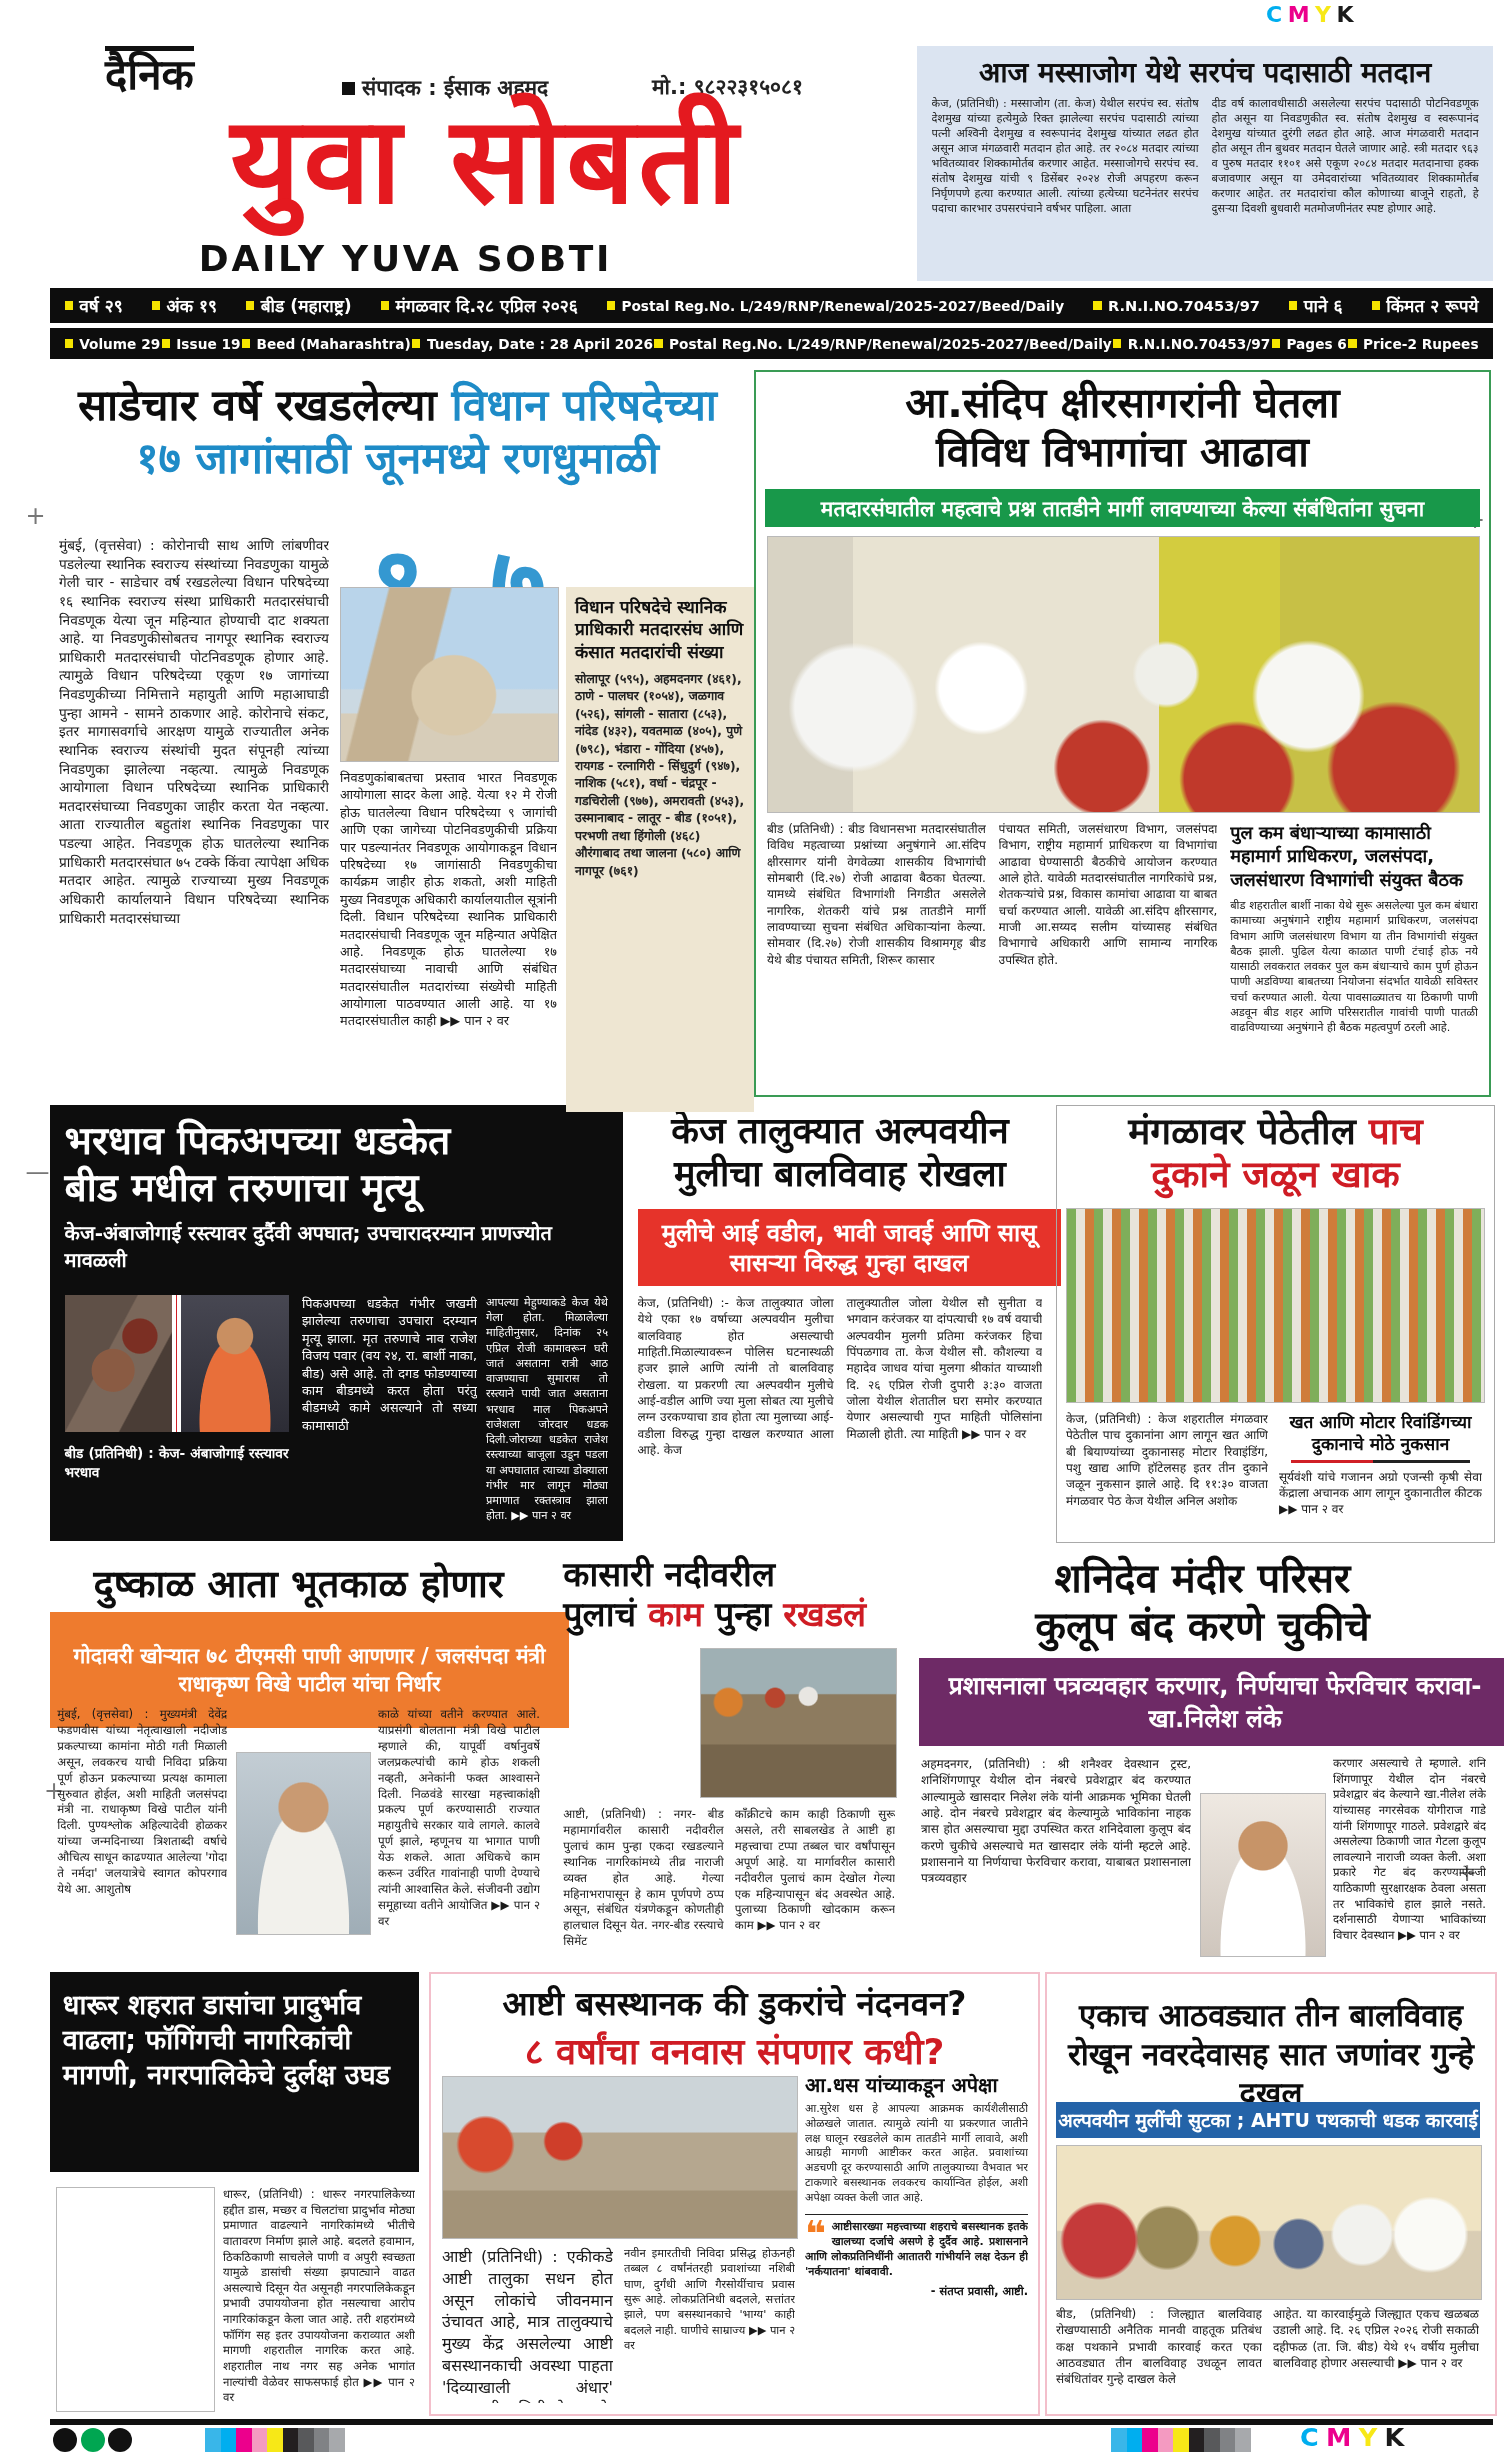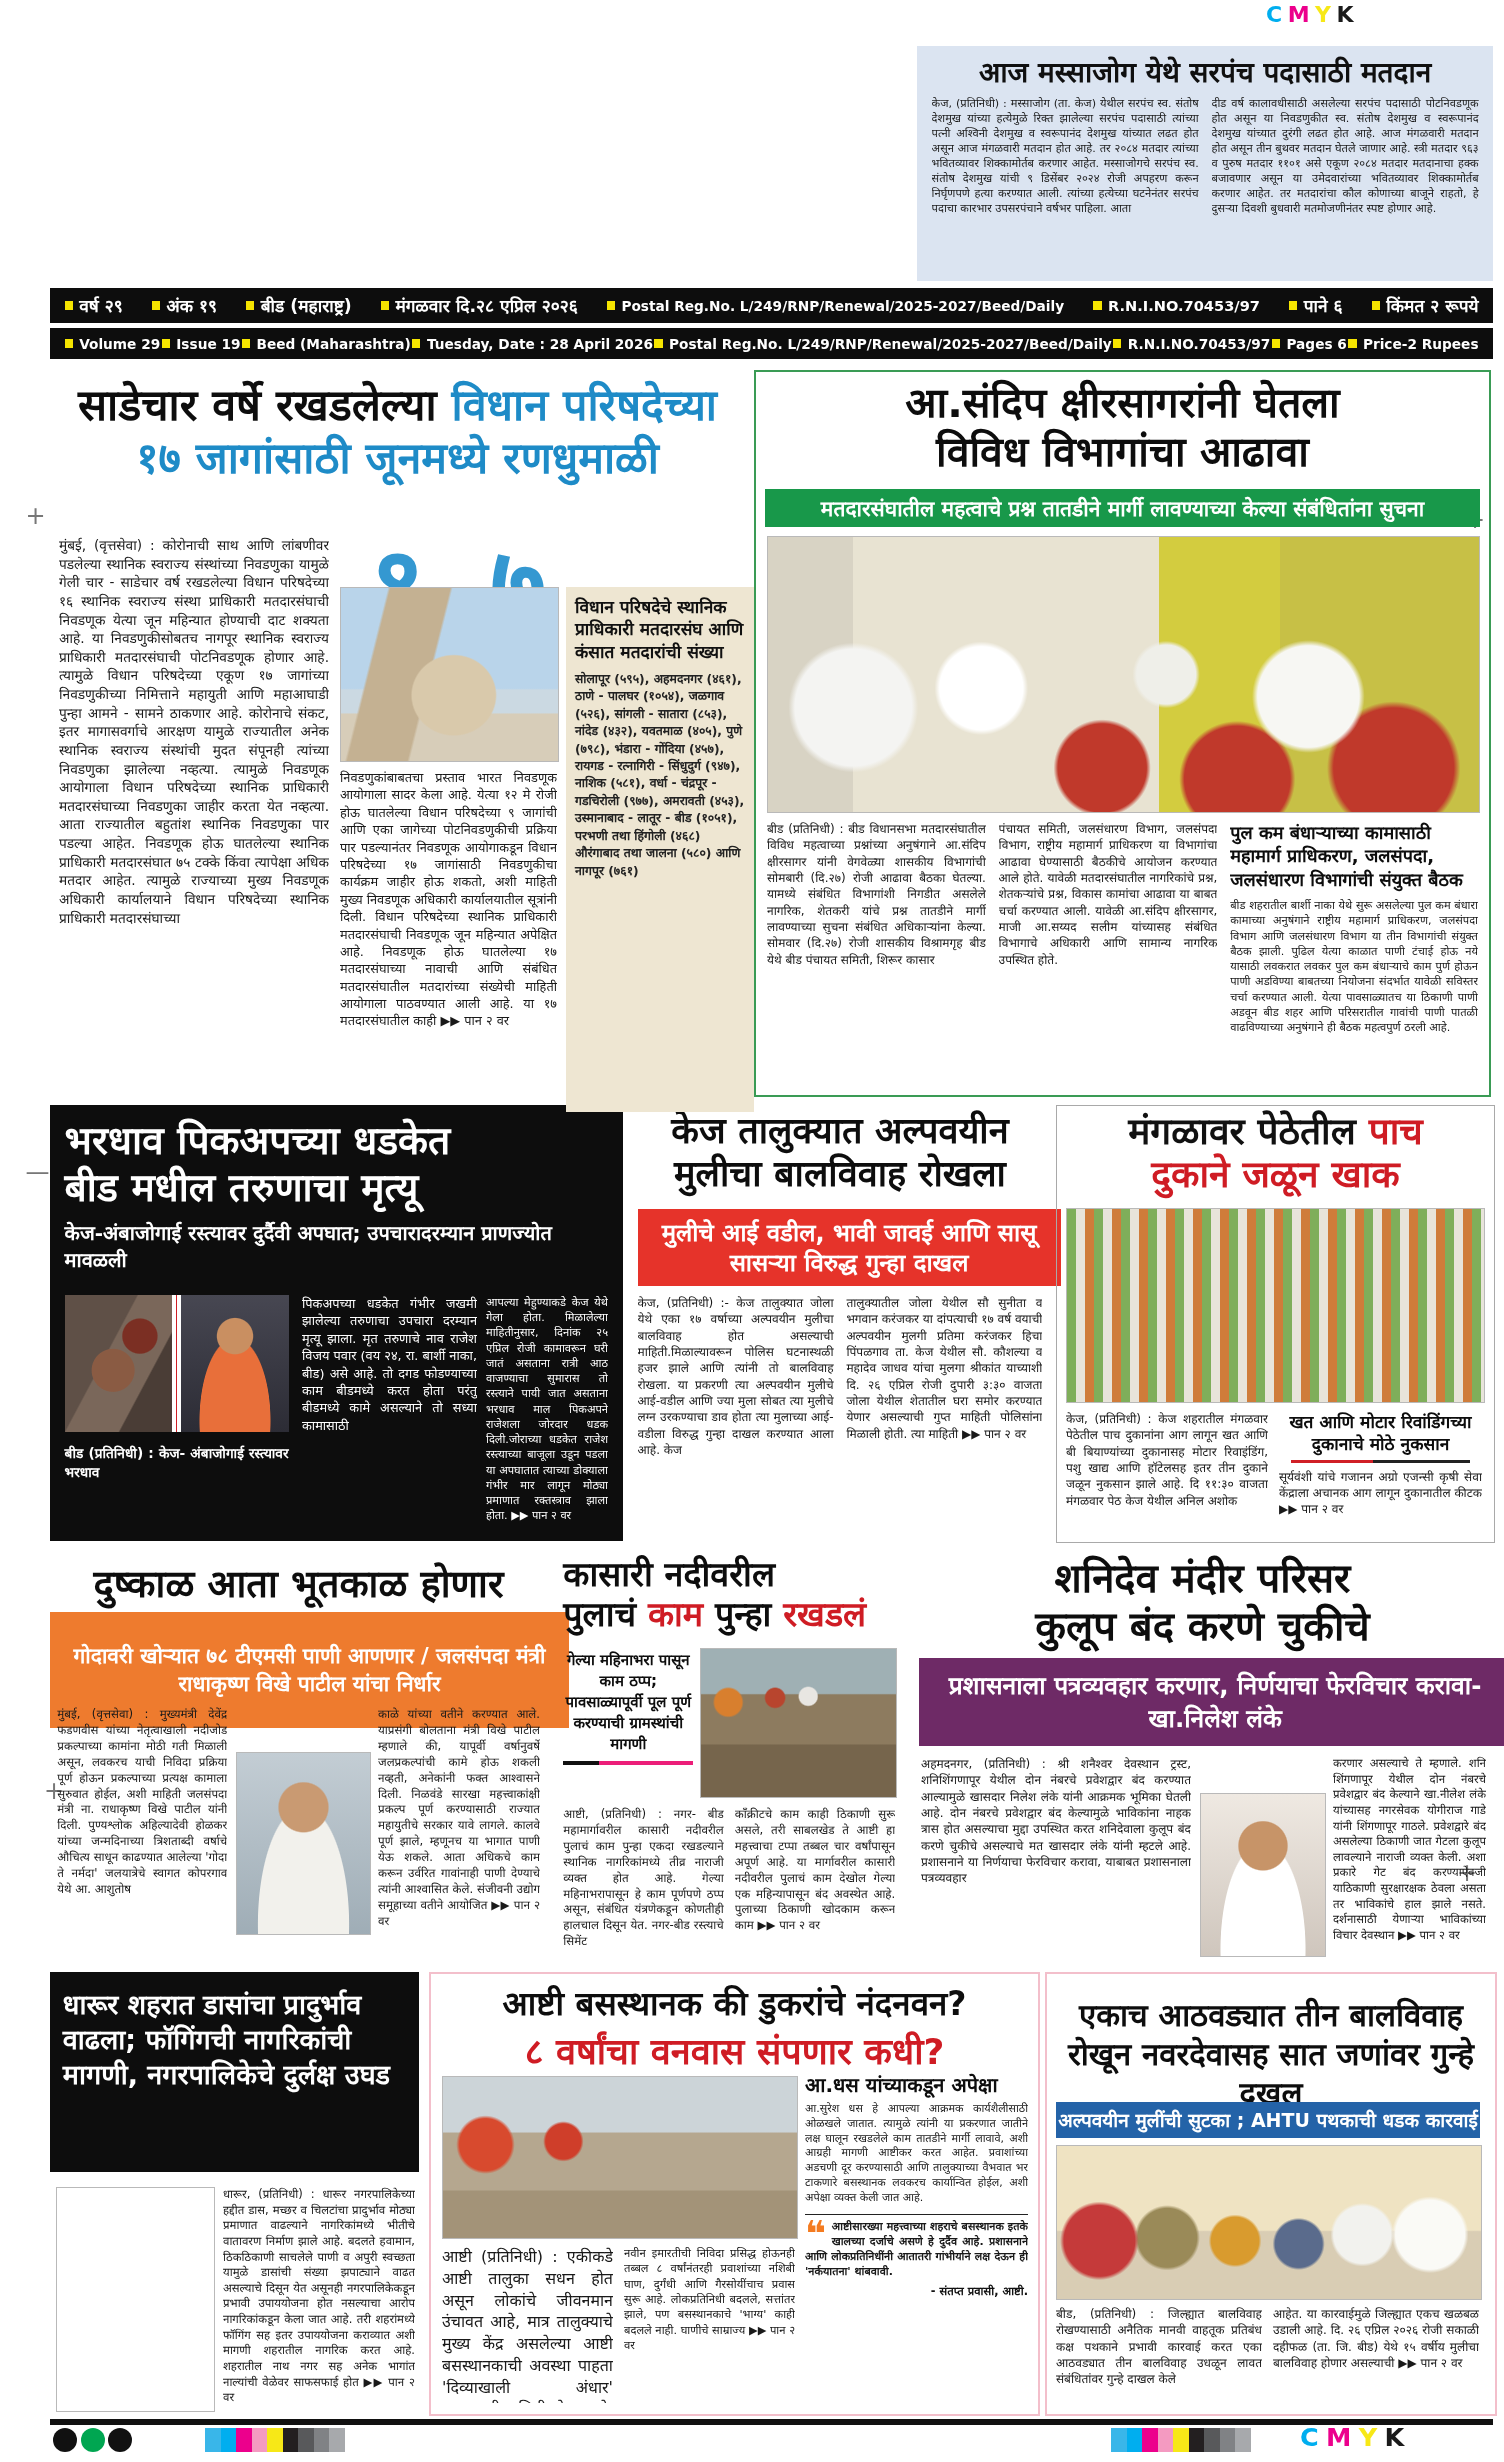--- a/index.html
+++ b/index.html
@@ -118,20 +118,27 @@
   <div class="abs" style="left:1266px;top:1.8px;font-size:22px;font-weight:700;letter-spacing:5.5px;">
     <span class="cmyk-c">C</span><span class="cmyk-m">M</span><span class="cmyk-y">Y</span><span class="cmyk-k">K</span>
   </div>
 
   <div class="abs cropmark" style="left:25.5px;top:502px;">+</div>
   <div class="abs cropmark" style="left:1465px;top:506px;">+</div>
   <div class="abs cropmark" style="left:25.5px;top:1158px;">—</div>
   <div class="abs cropmark" style="left:44px;top:1777px;">+</div>
   <div class="abs cropmark" style="left:1457px;top:1859px;">+</div>
 
+  <div class="abs" style="left:50px;top:25.5px;width:857px;height:255px;">
+    <div class="abs dainik" style="left:55px;top:20px;">दैनिक</div>
+    <div class="abs ed-line" style="left:292px;top:47px;"><span class="sq-b"></span><span>संपादक : ईसाक अहमद</span></div>
+    <div class="abs ed-line" style="left:602px;top:46px;">मो.: ९८२२३१५०८१</div>
+    <div class="abs brand" style="left:16.4px;top:75px;width:839px;text-align:center;">युवा सोबती</div>
+    <div class="abs brand-en" style="left:0;top:212px;width:711px;text-align:center;">DAILY YUVA SOBTI</div>
+  </div>
 
   <div class="abs bluebox" style="left:917px;top:46px;width:547px;height:213px;">
     <h2>आज मस्साजोग येथे सरपंच पदासाठी मतदान</h2>
     <div class="bb-cols">
       <div class="bb-col">केज, (प्रतिनिधी) : मस्साजोग (ता. केज) येथील सरपंच स्व. संतोष देशमुख यांच्या हत्येमुळे रिक्त झालेल्या सरपंच पदासाठी त्यांच्या पत्नी अश्विनी देशमुख व स्वरूपानंद देशमुख यांच्यात लढत होत असून आज मंगळवारी मतदान होत आहे. तर २०८४ मतदार त्यांच्या भवितव्यावर शिक्कामोर्तब करणार आहेत. मस्साजोगचे सरपंच स्व. संतोष देशमुख यांची ९ डिसेंबर २०२४ रोजी अपहरण करून निर्घृणपणे हत्या करण्यात आली. त्यांच्या हत्येच्या घटनेनंतर सरपंच पदाचा कारभार उपसरपंचाने वर्षभर पाहिला. आता</div>
       <div class="bb-col">दीड वर्ष कालावधीसाठी असलेल्या सरपंच पदासाठी पोटनिवडणूक होत असून या निवडणुकीत स्व. संतोष देशमुख व स्वरूपानंद देशमुख यांच्यात दुरंगी लढत होत आहे. आज मंगळवारी मतदान होत असून तीन बुथवर मतदान घेतले जाणार आहे. स्त्री मतदार ९६३ व पुरुष मतदार ११०१ असे एकूण २०८४ मतदार मतदानाचा हक्क बजावणार असून या उमेदवारांच्या भवितव्यावर शिक्कामोर्तब करणार आहेत. तर मतदारांचा कौल कोणाच्या बाजूने राहतो, हे दुसऱ्या दिवशी बुधवारी मतमोजणीनंतर स्पष्ट होणार आहे.</div>
     </div>
   </div>
 
   <div class="abs flag flag-mr" style="left:50px;top:288px;width:1414px;height:35px;">
@@ -284,24 +291,20 @@
     <div class="bar orangebar abs" style="left:0;top:62px;width:497px;height:84px;font-size:21px;line-height:1.35;padding:16px 11px;">गोदावरी खोऱ्यात ७८ टीएमसी पाणी आणणार / जलसंपदा मंत्री राधाकृष्ण विखे पाटील यांचा निर्धार</div>
     <div class="abs bodytxt ovh" style="left:7.3px;top:157px;width:170px;height:248px;font-size:11.7px;">मुंबई, (वृत्तसेवा) : मुख्यमंत्री देवेंद्र फडणवीस यांच्या नेतृत्वाखाली नदीजोड प्रकल्पाच्या कामांना मोठी गती मिळाली असून, लवकरच याची निविदा प्रक्रिया पूर्ण होऊन प्रकल्पाच्या प्रत्यक्ष कामाला सुरुवात होईल, अशी माहिती जलसंपदा मंत्री ना. राधाकृष्ण विखे पाटील यांनी दिली. पुण्यश्लोक अहिल्यादेवी होळकर यांच्या जन्मदिनाच्या त्रिशताब्दी वर्षाचे औचित्य साधून काढण्यात आलेल्या 'गोदा ते नर्मदा' जलयात्रेचे स्वागत कोपरगाव येथे आ. आशुतोष</div>
     <div class="photo ph-vikhe" style="left:186px;top:202px;width:133px;height:181px;"></div>
     <div class="abs bodytxt ovh" style="left:328px;top:157px;width:162px;height:248px;font-size:11.7px;">काळे यांच्या वतीने करण्यात आले. याप्रसंगी बोलताना मंत्री विखे पाटील म्हणाले की, यापूर्वी वर्षानुवर्षे जलप्रकल्पांची कामे होऊ शकली नव्हती, अनेकांनी फक्त आश्वासने दिली. निळवंडे सारखा महत्त्वाकांक्षी प्रकल्प पूर्ण करण्यासाठी राज्यात महायुतीचे सरकार यावे लागले. कालवे पूर्ण झाले, म्हणूनच या भागात पाणी येऊ शकले. आता अधिकचे काम करून उर्वरित गावांनाही पाणी देण्याचे त्यांनी आश्वासित केले. संजीवनी उद्योग समूहाच्या वतीने आयोजित  ▶▶ पान २ वर</div>
   </div>
 
   <div class="abs" style="left:556px;top:1550px;width:347px;height:412px;">
     <div class="hl" style="font-size:34px;line-height:1.2;padding:3.6px 0 0 7.3px;">
       <div>कासारी नदीवरील</div>
       <div><span>पुलाचं </span><span class="red">काम </span><span>पुन्हा </span><span class="red">रखडलं</span></div>
-    </div>
-    <div class="abs center hl" style="left:7.3px;top:100px;width:130px;font-size:15px;line-height:1.4;">
-      <span>गेल्या महिनाभरा पासून काम ठप्प; पावसाळ्यापूर्वी पूल पूर्ण करण्याची ग्रामस्थांची मागणी</span>
-      <span class="deckline"></span>
     </div>
     <div class="photo ph-bridge" style="left:144px;top:98px;width:195px;height:148px;"></div>
     <div class="abs" style="left:7.3px;top:257px;width:332px;height:150px;display:flex;gap:11px;">
       <div class="bodytxt ovh" style="width:161px;font-size:11.7px;">आष्टी, (प्रतिनिधी) : नगर- बीड महामार्गावरील कासारी नदीवरील पुलाचं काम पुन्हा एकदा रखडल्याने स्थानिक नागरिकांमध्ये तीव्र नाराजी व्यक्त होत आहे. गेल्या महिनाभरापासून हे काम पूर्णपणे ठप्प असून, संबंधित यंत्रणेकडून कोणतीही हालचाल दिसून येत. नगर-बीड रस्त्याचे सिमेंट</div>
       <div class="bodytxt ovh" style="width:161px;font-size:11.7px;">काँक्रीटचे काम काही ठिकाणी सुरू असले, तरी साबलखेड ते आष्टी हा महत्त्वाचा टप्पा तब्बल चार वर्षांपासून अपूर्ण आहे. या मार्गावरील कासारी नदीवरील पुलाचं काम देखोल गेल्या एक महिन्यापासून बंद अवस्थेत आहे. पुलाच्या ठिकाणी खोदकाम करून काम  ▶▶ पान २ वर</div>
     </div>
   </div>
 
   <div class="abs" style="left:912px;top:1550px;width:581px;height:412px;">
     <div class="hl center" style="font-size:40px;line-height:1.2;padding-top:3.6px;">

